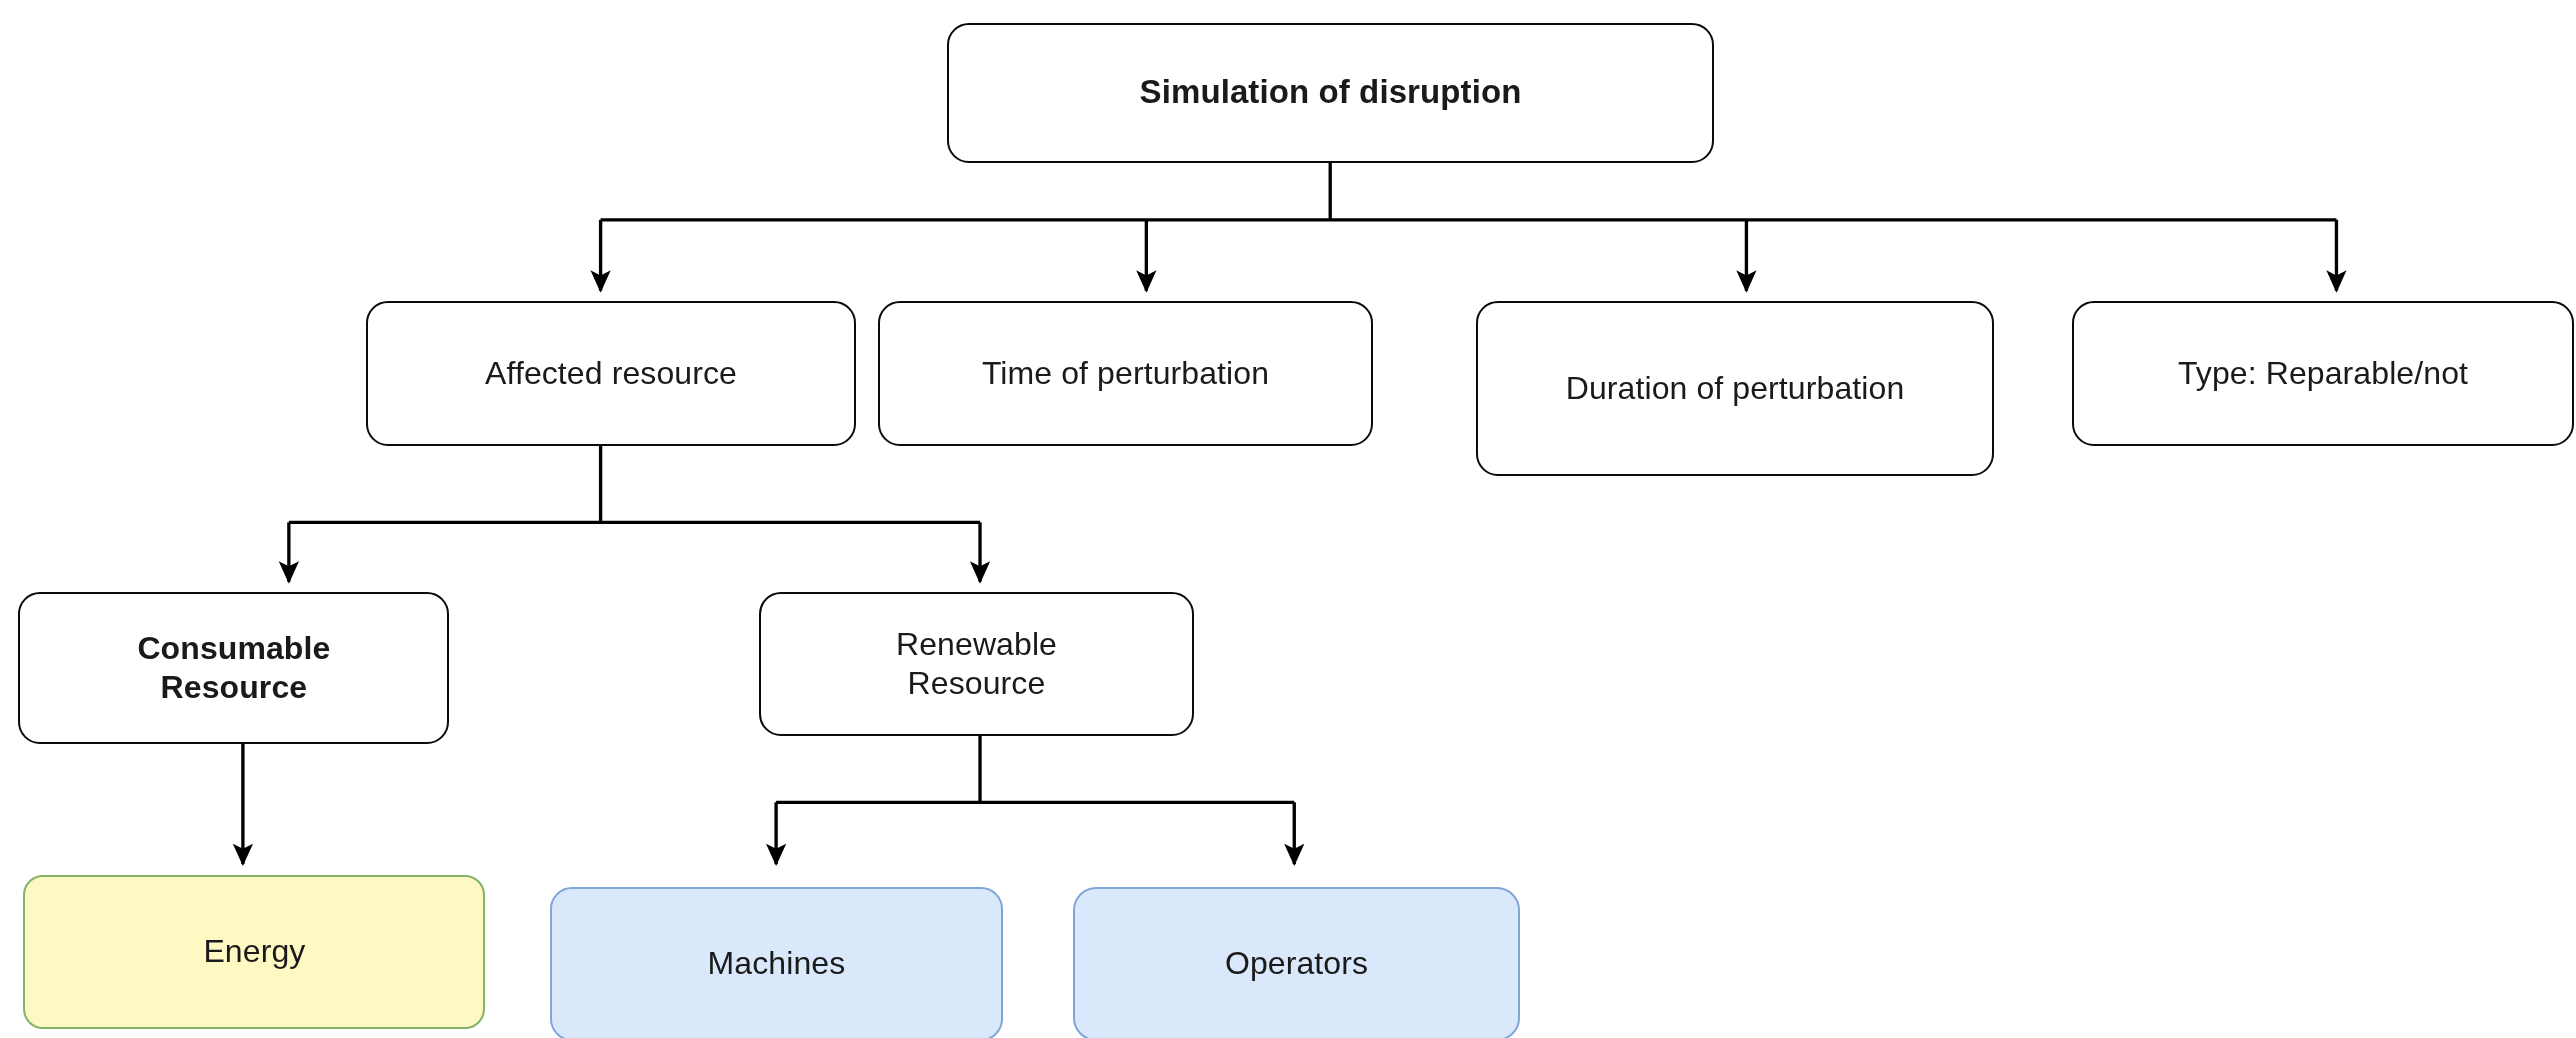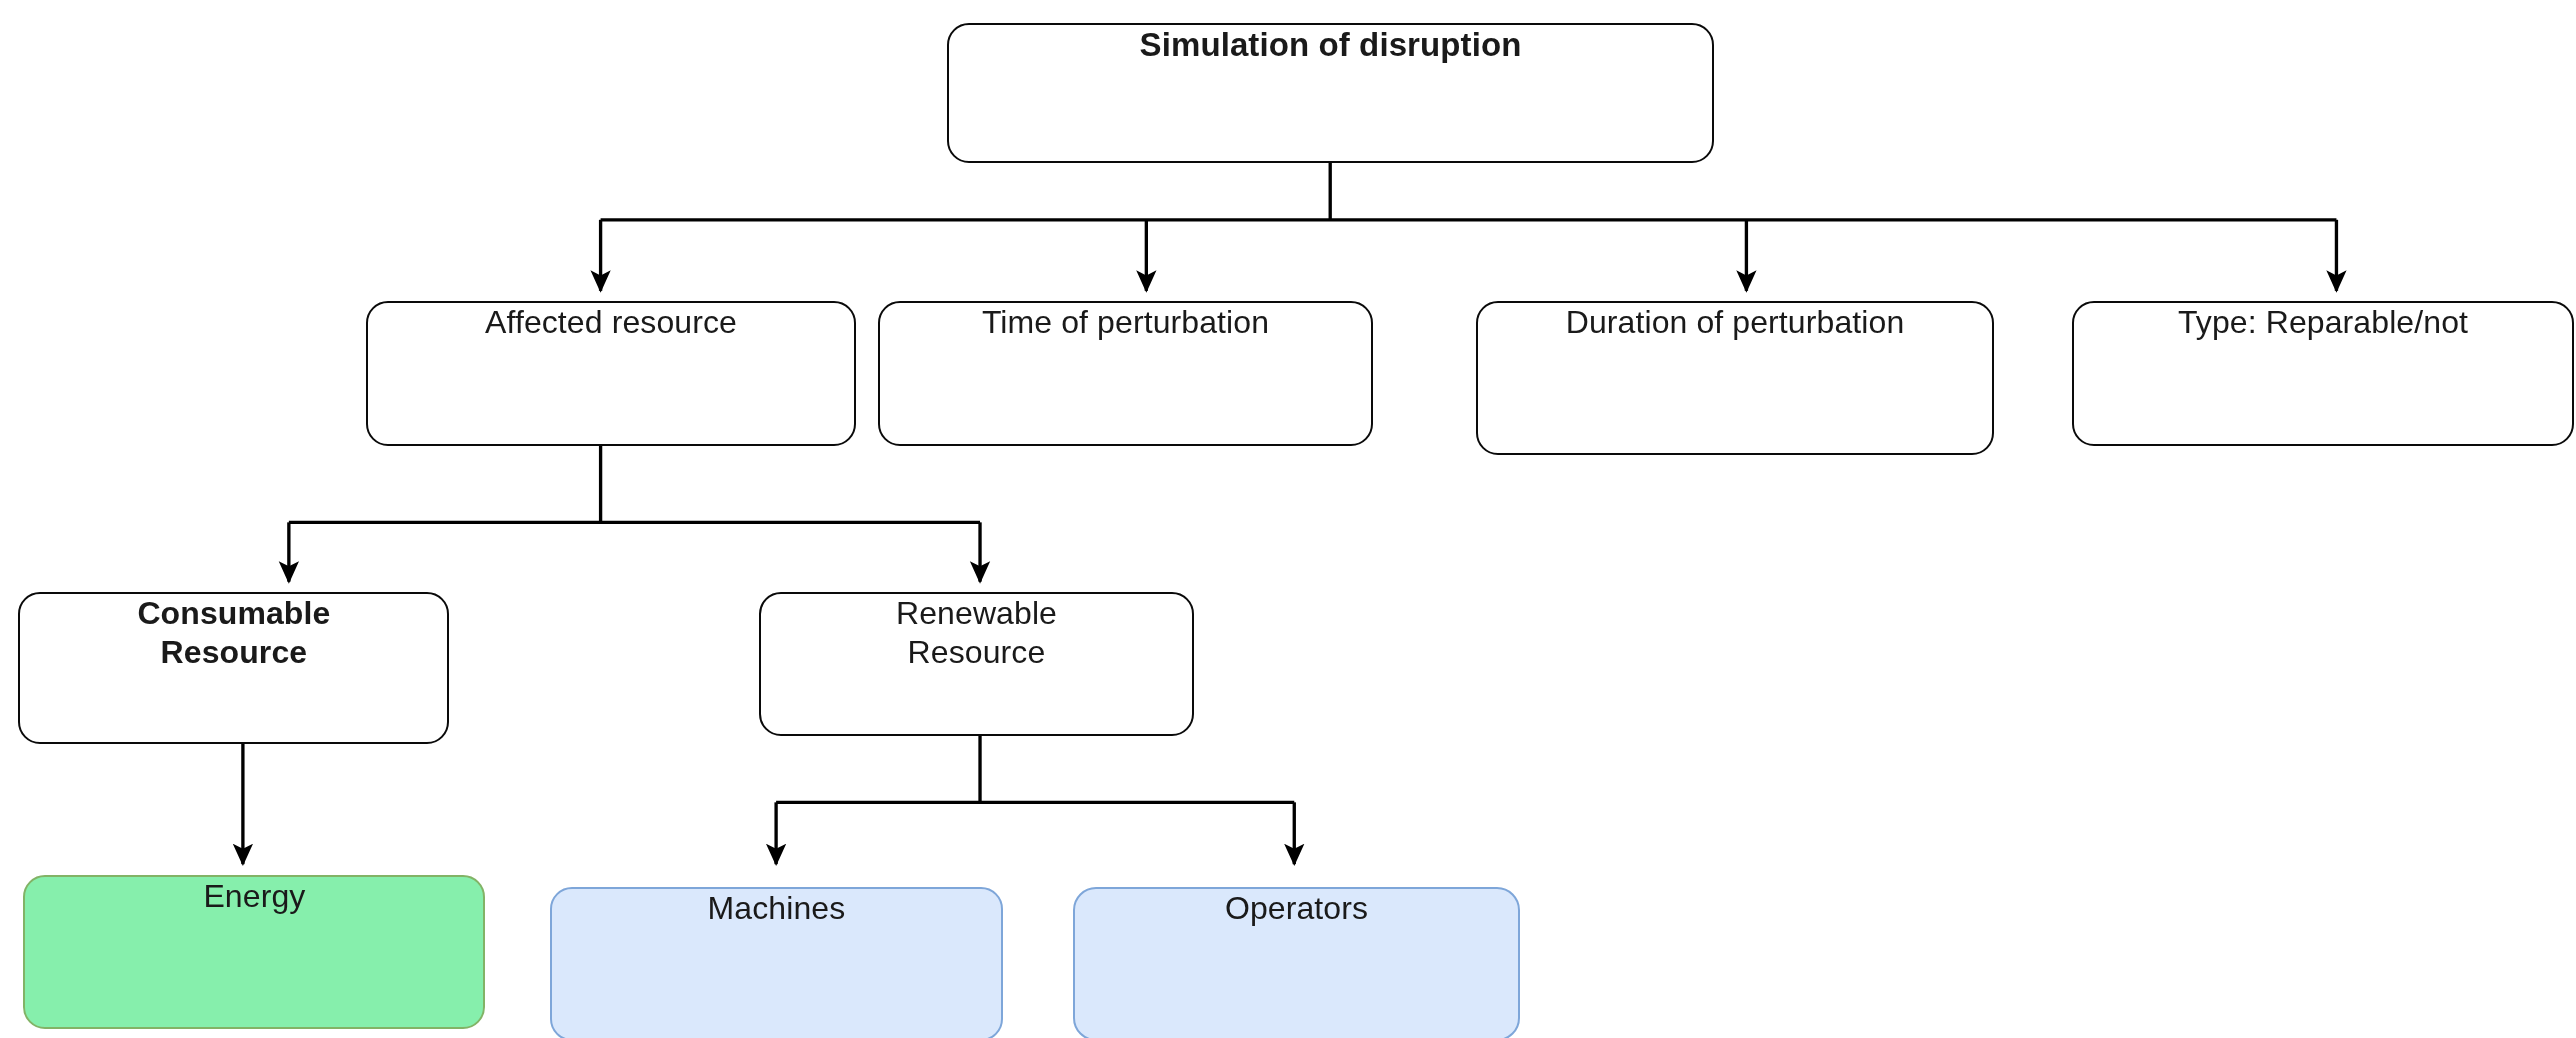--- a/index.html
+++ b/index.html
@@ -22,21 +22,21 @@
     left: 0;
     top: 0;
     width: 2576px;
     height: 1038px;
     pointer-events: none;
   }
   .node {
     position: absolute;
     box-sizing: border-box;
     display: flex;
-    align-items: flex-start;
+    align-items: center;
     justify-content: center;
     text-align: center;
     border-style: solid;
     border-width: 2.5px;
     border-radius: 22px;
     line-height: 1.22;
     color: #1a1a1a;
     letter-spacing: 0.1px;
     z-index: 2;
   }
@@ -46,22 +46,23 @@
     padding: 0 8.4px;
   }
   .plain {
     background: #ffffff;
     border-color: #0a0a0a;
   }
   .root-node {
     font-weight: bold;
   }
   .green {
-    background: #86efac;
+    background: #fef9c3;
     border-color: #82b366;
+    border-radius: 20px;
   }
   .blue {
     background: #dae8fc;
     border-color: #7ea6d9;
     margin-top: 12px;
   }
 </style>
 </head>
 <body>
 
@@ -102,21 +103,21 @@
   </div>
 
   <div class="node plain" style="left:366px; top:301px; width:490px; height:145px; font-size:32px;">
     <span class="node-label">Affected resource</span>
   </div>
 
   <div class="node plain" style="left:878px; top:301px; width:495px; height:145px; font-size:32px;">
     <span class="node-label">Time of perturbation</span>
   </div>
 
-  <div class="node plain" style="left:1476px; top:301px; width:518px; height:154px; font-size:32px;">
+  <div class="node plain" style="left:1476px; top:301px; width:518px; height:175px; font-size:32px;">
     <span class="node-label">Duration of perturbation</span>
   </div>
 
   <div class="node plain" style="left:2072px; top:301px; width:502px; height:145px; font-size:32px;">
     <span class="node-label">Type: Reparable/not</span>
   </div>
 
   <div class="node plain" style="left:18.4px; top:592px; width:431px; height:152px; font-size:32px;font-weight:bold;">
     <span class="node-label">Consumable
 Resource</span>

